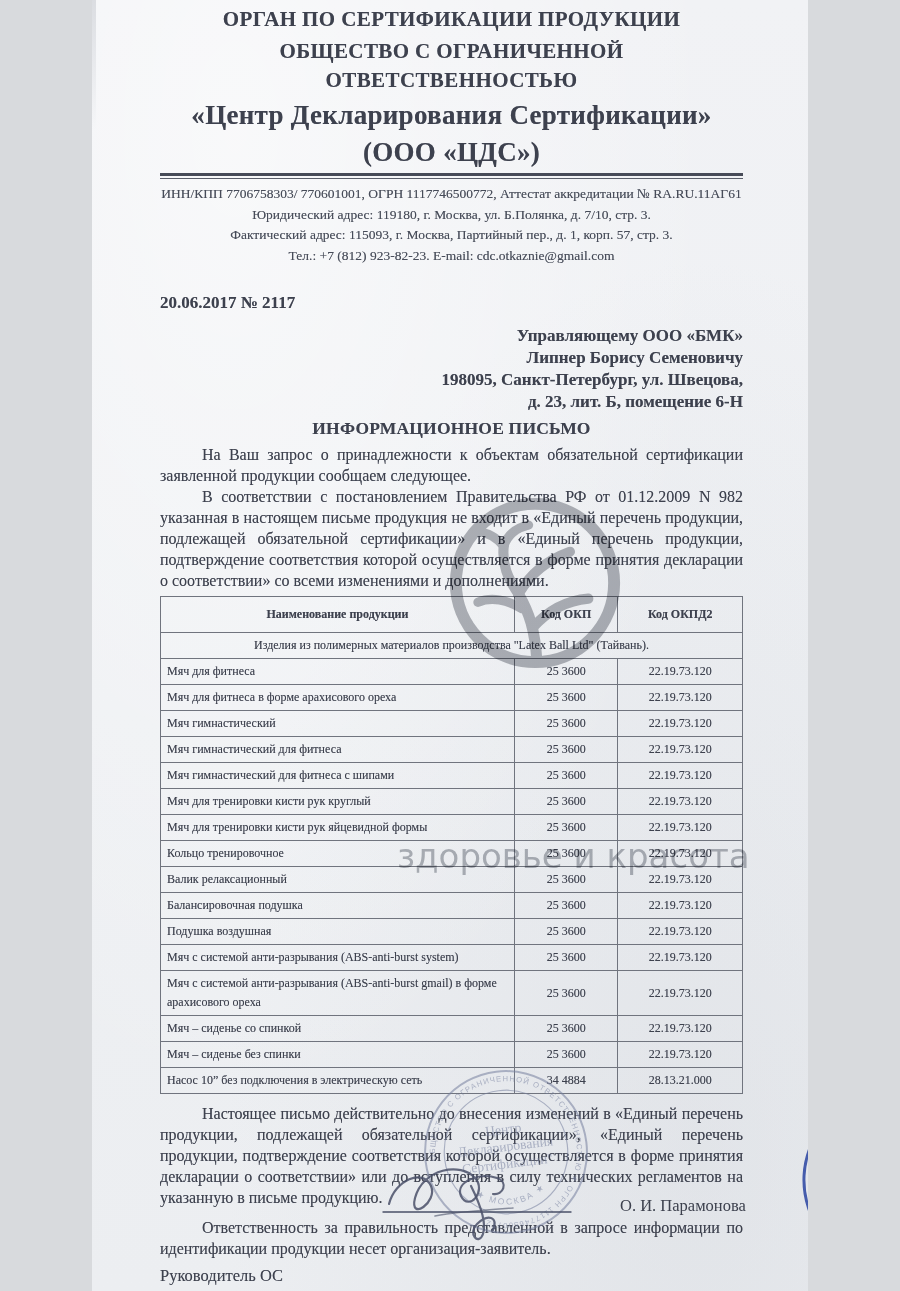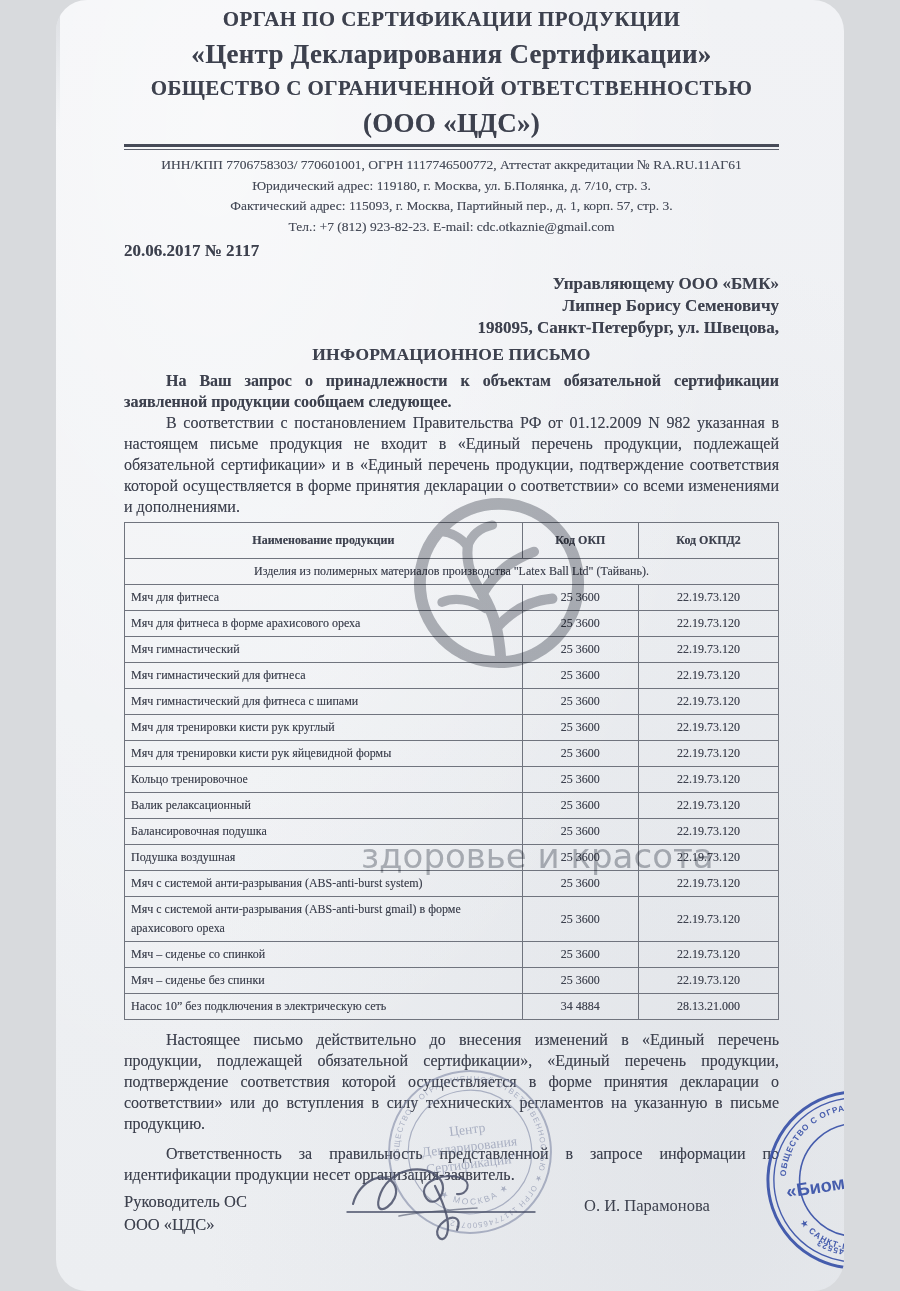--- a/index.html
+++ b/index.html
@@ -1,40 +1,39 @@
 <!DOCTYPE html>
 <html lang="ru"><head>
 <meta charset="utf-8">
 <style>
   html,body{margin:0;padding:0;background:#d8dadd;}
   .sheet{
-    position:relative;width:788px;height:1291px;margin:0 auto;overflow:hidden;
+    position:relative;width:716px;height:1291px;margin:0 auto;overflow:hidden;
     background:
       radial-gradient(ellipse at 20% 10%, rgba(255,255,255,.55), rgba(255,255,255,0) 60%),
       radial-gradient(ellipse at 85% 90%, rgba(205,209,216,.35), rgba(205,209,216,0) 55%),
       linear-gradient(180deg,#f1f2f5 0%,#eef0f3 55%,#ecEEF1 100%);
     background-color:#eff1f4;
     font-family:"Liberation Serif", serif;
     color:#3d414e;
-    border-radius:31px;
   }
   .content{position:absolute;inset:0;padding:5px 65px 0 68px;z-index:2;}
   .content *{text-shadow:0 0 .6px rgba(62,66,80,.45);}
   .c{text-align:center;}
   .org-line{font-weight:bold;font-size:21px;line-height:29px;letter-spacing:.4px;}
   .org-line2{margin-top:3px;}
   .org-big{font-weight:bold;font-size:27px;line-height:33px;margin-top:4px;letter-spacing:.3px;}
   .rule{margin-top:4px;height:2px;border-top:3px solid #474b58;border-bottom:1px solid #5a5e6a;}
   .req{font-size:13.5px;line-height:20.5px;color:#474c59;}
   .req-first{margin-top:5px;}
-  .date-line{margin-top:3px;font-weight:bold;font-size:17px;line-height:22px;}
+  .date-line{margin-top:26px;font-weight:bold;font-size:17px;line-height:22px;}
   .addr{text-align:right;font-weight:bold;font-size:17px;line-height:22px;margin-top:11px;}
   .title{font-weight:bold;font-size:17.5px;line-height:21px;margin-top:5px;letter-spacing:.2px;}
   .para{font-size:16px;line-height:21px;text-align:justify;text-indent:42px;margin:0;}
-  .p1{margin-top:5px;font-weight:bold;}
+  .p1{margin-top:5px;}
   table.prod{border-collapse:collapse;width:100%;margin-top:5px;table-layout:fixed;}
   table.prod td,table.prod th{border:1px solid #70747e;font-size:12px;line-height:19px;padding:3px 6px;vertical-align:middle;font-weight:normal;}
   table.prod th{font-weight:bold;text-align:center;padding:8px 4px;}
   .col1{width:60.8%;} .col2{width:17.8%;} .col3{width:21.4%;}
   td.group{text-align:center;padding:2px 4px;}
   td.c-name{text-align:left;padding-left:10px;}
   td.c-code{text-align:center;}
   .fpara{margin-top:9px;}
   .signoff{font-size:16.5px;line-height:23px;margin-top:5px;}
   .signer-name{position:absolute;left:528px;top:1196px;font-size:16.5px;font-weight:normal;z-index:6;}
@@ -58,35 +57,36 @@
   .art-dash2{left:808px;top:99px;width:10px;height:3px;background:#b6bac2;transform:rotate(-8deg);border-radius:2px;opacity:.7;}
   .art-edge{left:0;top:0;width:4px;height:130px;background:linear-gradient(180deg,#c9ccd2,rgba(201,204,210,0));opacity:.6;}
 </style>
 </head>
 <body>
 
 <div class="sheet">
 
   <div class="content">
     <div class="c org-line">ОРГАН ПО СЕРТИФИКАЦИИ ПРОДУКЦИИ</div>
+    <div class="c org-line org-line2">ОБЩЕСТВО С ОГРАНИЧЕННОЙ ОТВЕТСТВЕННОСТЬЮ</div>
     <div class="c org-big">«Центр Декларирования Сертификации»</div>
-    <div class="c org-line org-line2">ОБЩЕСТВО С ОГРАНИЧЕННОЙ ОТВЕТСТВЕННОСТЬЮ</div>
     <div class="c org-big">(ООО «ЦДС»)</div>
     <div class="rule"></div>
     <div class="c req req-first">ИНН/КПП  7706758303/ 770601001, ОГРН 1117746500772, Аттестат аккредитации № RA.RU.11АГ61</div>
     <div class="c req">Юридический адрес: 119180, г. Москва, ул. Б.Полянка, д. 7/10, стр. 3.</div>
     <div class="c req">Фактический адрес: 115093, г. Москва, Партийный пер., д. 1, корп. 57, стр. 3.</div>
     <div class="c req">Тел.: +7 (812) 923-82-23. E-mail: cdc.otkaznie@gmail.com</div>
 
     <div class="date-line">20.06.2017 № 2117</div>
 
     <div class="addr">
       <div>Управляющему ООО  «БМК»</div>
       <div>Липнер Борису Семеновичу</div>
       <div>198095, Санкт-Петербург, ул. Швецова,</div>
+      <div>д. 23, лит. Б, помещение 6-Н</div>
     </div>
 
     <div class="c title">ИНФОРМАЦИОННОЕ ПИСЬМО</div>
 
     <p class="para p1">На Ваш запрос о принадлежности к объектам обязательной сертификации заявленной продукции сообщаем следующее.</p>
     <p class="para">В соответствии с постановлением Правительства РФ от 01.12.2009 N 982 указанная в настоящем письме продукция не входит в «Единый перечень продукции, подлежащей обязательной сертификации» и в «Единый перечень продукции, подтверждение соответствия которой осуществляется в форме принятия декларации о соответствии» со всеми изменениями и дополнениями.</p>
 
     <table class="prod">
       <colgroup>
           <col class="col1">

